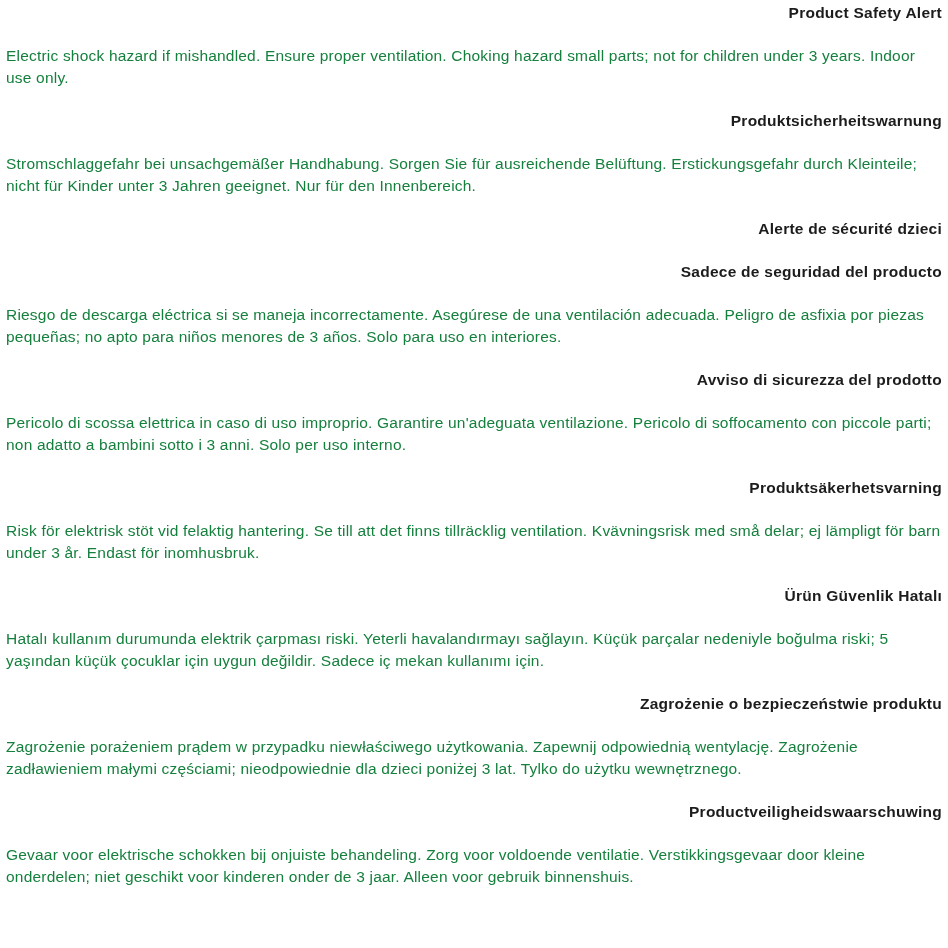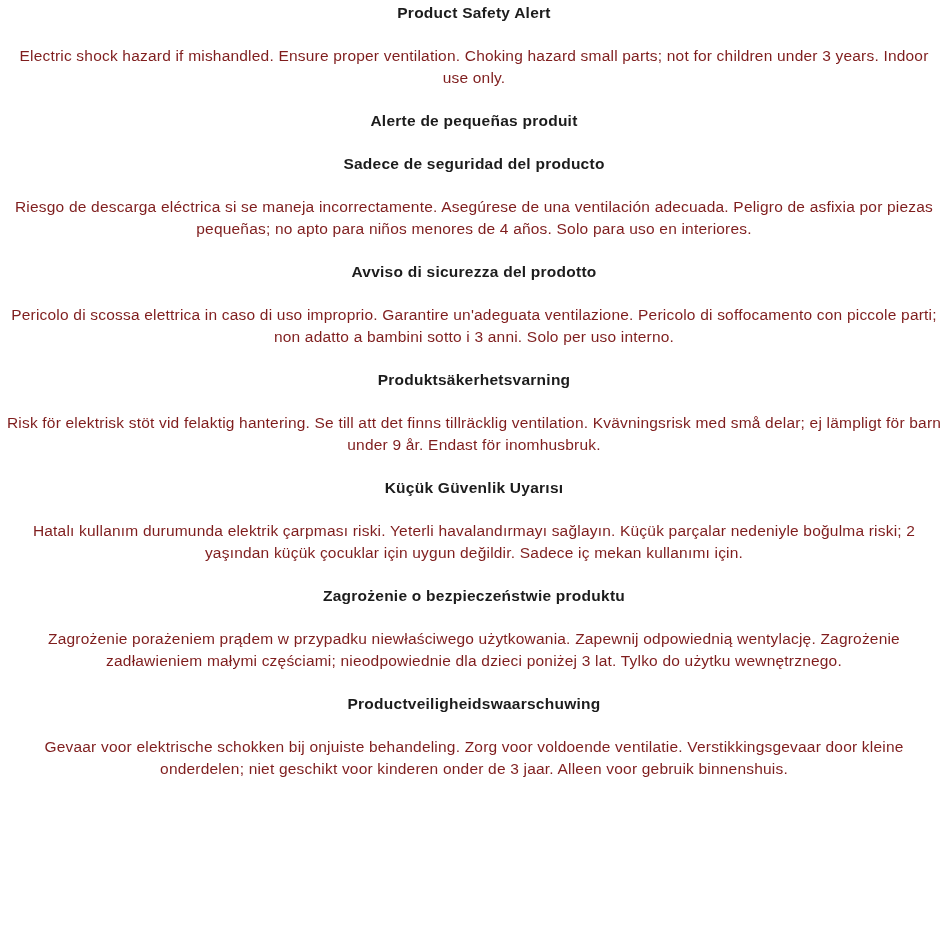--- a/index.html
+++ b/index.html
@@ -21,70 +21,72 @@
     }
     .section {
       margin: 0;
     }
     .section-heading {
       font-size: 15.5px;
       line-height: 22px;
       font-weight: 700;
       letter-spacing: 0.25px;
       color: #1c1c1c;
-      text-align: center;
+      text-align: right;
       margin: 21px 0;
     }
     .section:first-child .section-heading {
       margin-top: 0;
     }
     .section-body {
       font-size: 15.5px;
       line-height: 22px;
       letter-spacing: 0.2px;
-      color: #7f1d1d;
-      text-align: center;
+      color: #15803d;
+      text-align: left;
       margin: 21px 0;
     }
   </style>
 </head>
 <body>
 
 <div class="page">
 
   <section class="section">
     <h2 class="section-heading">Product Safety Alert</h2>
     <p class="section-body">Electric shock hazard if mishandled. Ensure proper ventilation. Choking hazard small parts; not for children under 3 years. Indoor use only.</p>
   </section>
 
   <section class="section">
+    <h2 class="section-heading">Produktsicherheitswarnung</h2>
+    <p class="section-body">Stromschlaggefahr bei unsachgemäßer Handhabung. Sorgen Sie für ausreichende Belüftung. Erstickungsgefahr durch Kleinteile; nicht für Kinder unter 3 Jahren geeignet. Nur für den Innenbereich.</p>
   </section>
 
   <section class="section">
-    <h2 class="section-heading">Alerte de pequeñas produit</h2>
+    <h2 class="section-heading">Alerte de sécurité dzieci</h2>
   </section>
 
   <section class="section">
     <h2 class="section-heading">Sadece de seguridad del producto</h2>
-    <p class="section-body">Riesgo de descarga eléctrica si se maneja incorrectamente. Asegúrese de una ventilación adecuada. Peligro de asfixia por piezas pequeñas; no apto para niños menores de 4 años. Solo para uso en interiores.</p>
+    <p class="section-body">Riesgo de descarga eléctrica si se maneja incorrectamente. Asegúrese de una ventilación adecuada. Peligro de asfixia por piezas pequeñas; no apto para niños menores de 3 años. Solo para uso en interiores.</p>
   </section>
 
   <section class="section">
     <h2 class="section-heading">Avviso di sicurezza del prodotto</h2>
     <p class="section-body">Pericolo di scossa elettrica in caso di uso improprio. Garantire un'adeguata ventilazione. Pericolo di soffocamento con piccole parti; non adatto a bambini sotto i 3 anni. Solo per uso interno.</p>
   </section>
 
   <section class="section">
     <h2 class="section-heading">Produktsäkerhetsvarning</h2>
-    <p class="section-body">Risk för elektrisk stöt vid felaktig hantering. Se till att det finns tillräcklig ventilation. Kvävningsrisk med små delar; ej lämpligt för barn under 9 år. Endast för inomhusbruk.</p>
+    <p class="section-body">Risk för elektrisk stöt vid felaktig hantering. Se till att det finns tillräcklig ventilation. Kvävningsrisk med små delar; ej lämpligt för barn under 3 år. Endast för inomhusbruk.</p>
   </section>
 
   <section class="section">
-    <h2 class="section-heading">Küçük Güvenlik Uyarısı</h2>
-    <p class="section-body">Hatalı kullanım durumunda elektrik çarpması riski. Yeterli havalandırmayı sağlayın. Küçük parçalar nedeniyle boğulma riski; 2 yaşından küçük çocuklar için uygun değildir. Sadece iç mekan kullanımı için.</p>
+    <h2 class="section-heading">Ürün Güvenlik Hatalı</h2>
+    <p class="section-body">Hatalı kullanım durumunda elektrik çarpması riski. Yeterli havalandırmayı sağlayın. Küçük parçalar nedeniyle boğulma riski; 5 yaşından küçük çocuklar için uygun değildir. Sadece iç mekan kullanımı için.</p>
   </section>
 
   <section class="section">
     <h2 class="section-heading">Zagrożenie o bezpieczeństwie produktu</h2>
     <p class="section-body">Zagrożenie porażeniem prądem w przypadku niewłaściwego użytkowania. Zapewnij odpowiednią wentylację. Zagrożenie zadławieniem małymi częściami; nieodpowiednie dla dzieci poniżej 3 lat. Tylko do użytku wewnętrznego.</p>
   </section>
 
   <section class="section">
     <h2 class="section-heading">Productveiligheidswaarschuwing</h2>
     <p class="section-body">Gevaar voor elektrische schokken bij onjuiste behandeling. Zorg voor voldoende ventilatie. Verstikkingsgevaar door kleine onderdelen; niet geschikt voor kinderen onder de 3 jaar. Alleen voor gebruik binnenshuis.</p>

